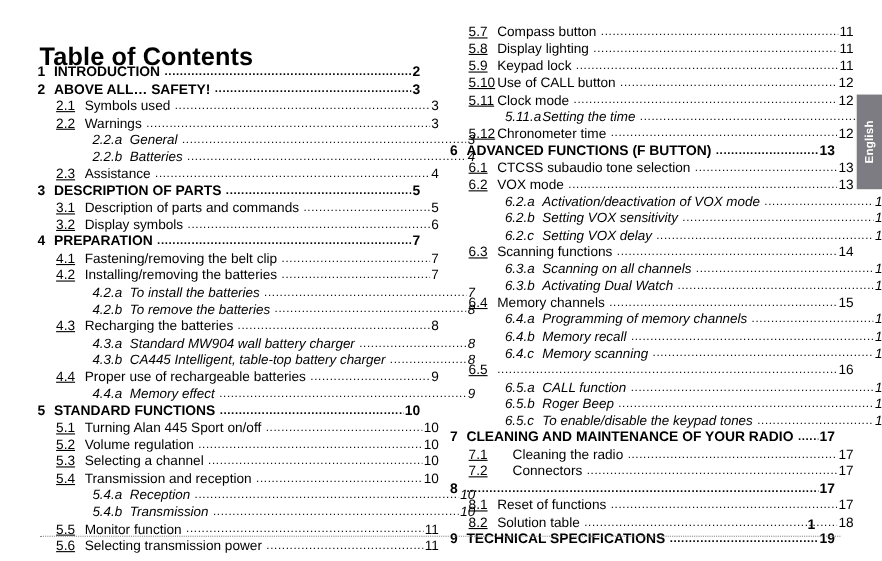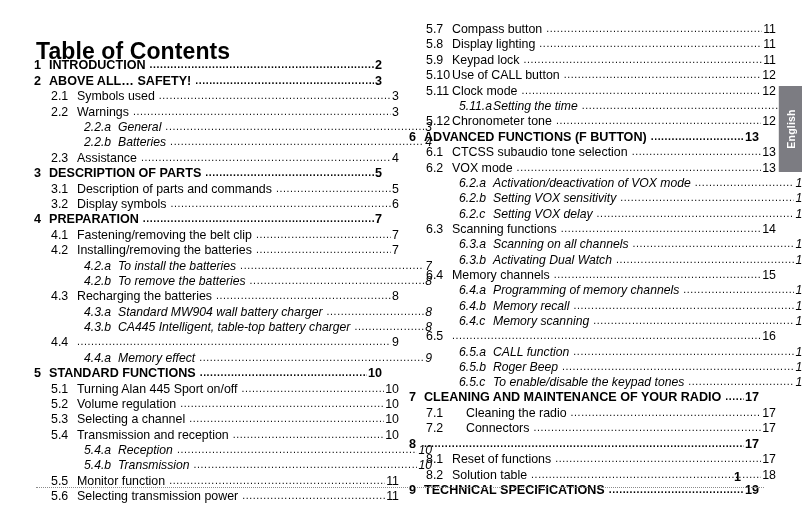--- a/index.html
+++ b/index.html
@@ -84,21 +84,21 @@
   .lvl1 .num { width: 15px; }
   .lvl1 .dots { letter-spacing: 0.55px; }
 
   
   .lvl2 {
     font-weight: normal;
     font-size: 12.4px;
     height: 15.4px;
     padding-left: 17px;
   }
-  .lvl2 .num { width: 26px; }
+  .lvl2 .num { width: 26px; text-decoration: underline; }
 
   
   .lvl2 .num.wide { width: 40px; }
 
   
   .lvl3 {
     font-style: italic;
     font-size: 12.2px;
     height: 15.3px;
     padding-left: 50px;
@@ -257,20 +257,21 @@
         <span class="pg">8</span>
       </div>
       <div class="entry lvl3">
         <span class="num">4.3.b</span>
         <span class="txt">CA445 Intelligent, table-top battery charger</span>
         <span class="dots">........................................................................................................................................................</span>
         <span class="pg">8</span>
       </div>
       <div class="entry lvl2">
         <span class="num">4.4</span>
+        <span class="txt">Proper use of rechargeable batteries</span>
         <span class="dots">........................................................................................................................................................</span>
         <span class="pg">9</span>
       </div>
       <div class="entry lvl3">
         <span class="num">4.4.a</span>
         <span class="txt">Memory effect</span>
         <span class="dots">........................................................................................................................................................</span>
         <span class="pg">9</span>
       </div>
       <div class="entry lvl1">
@@ -361,21 +362,21 @@
         <span class="pg">12</span>
       </div>
       <div class="entry lvl3">
         <span class="num">5.11.a</span>
         <span class="txt">Setting the time</span>
         <span class="dots">........................................................................................................................................................</span>
         <span class="pg">12</span>
       </div>
       <div class="entry lvl2">
         <span class="num">5.12</span>
-        <span class="txt">Chronometer tone</span>
+        <span class="txt">Chronometer time</span>
         <span class="dots">........................................................................................................................................................</span>
         <span class="pg">12</span>
       </div>
       <div class="entry lvl1">
         <span class="num">6</span>
         <span class="txt">ADVANCED FUNCTIONS (F BUTTON)</span>
         <span class="dots">........................................................................................................................................................</span>
         <span class="pg">13</span>
       </div>
       <div class="entry lvl2">

